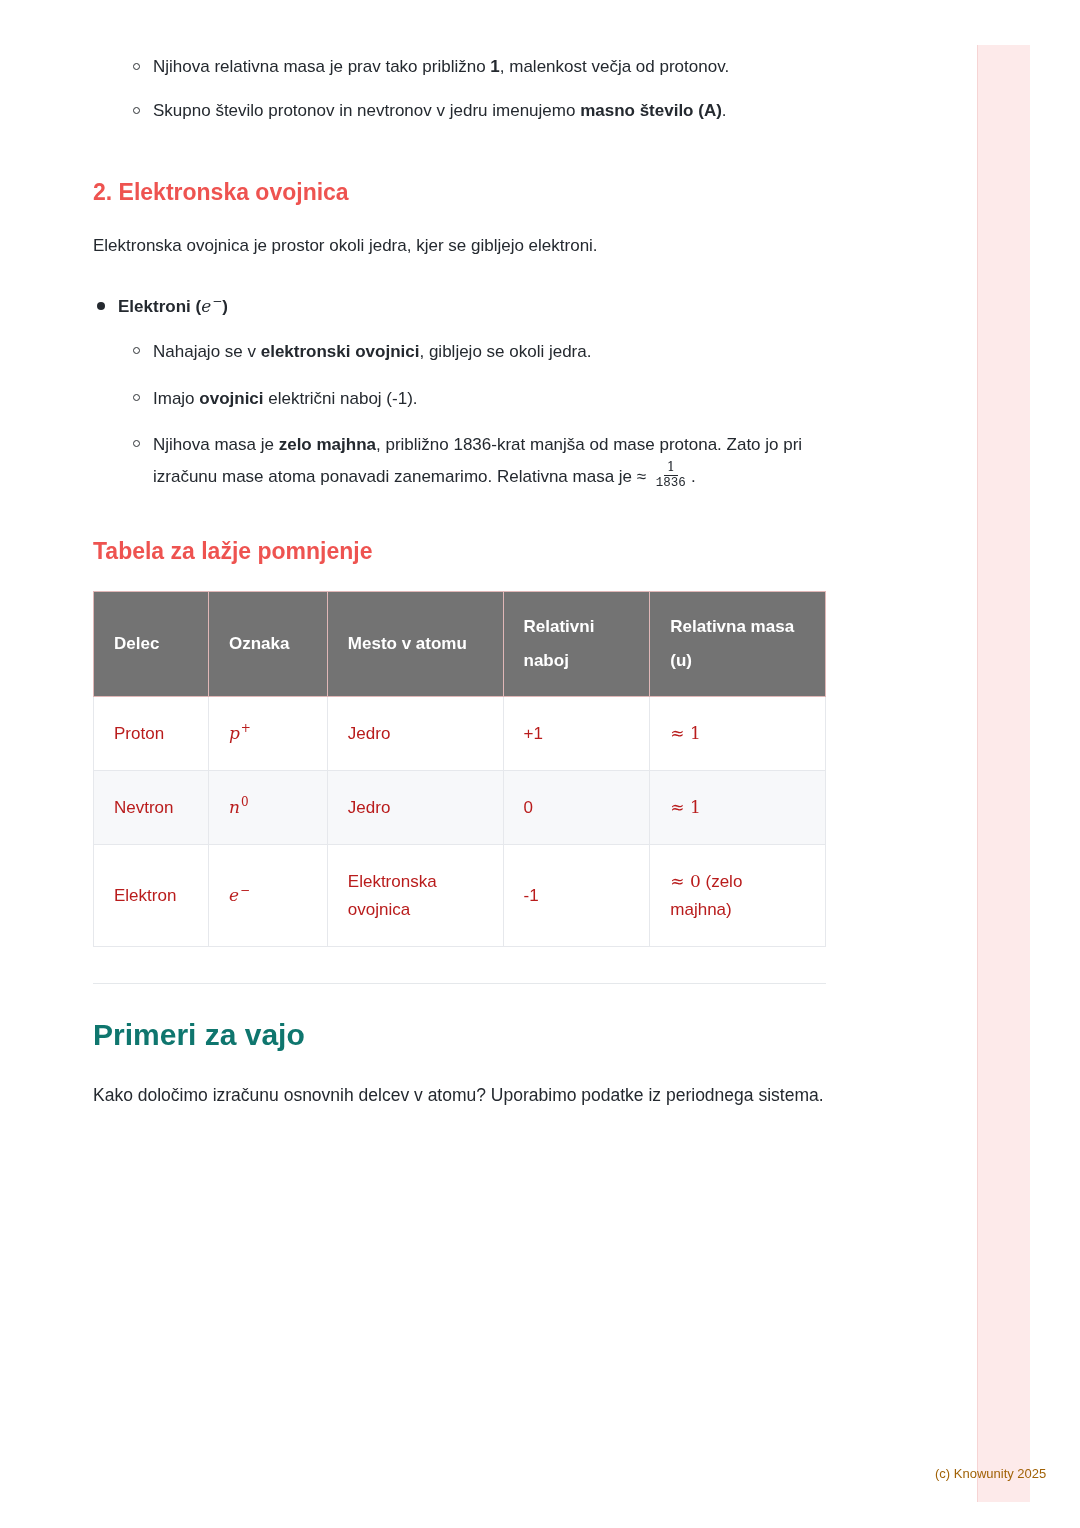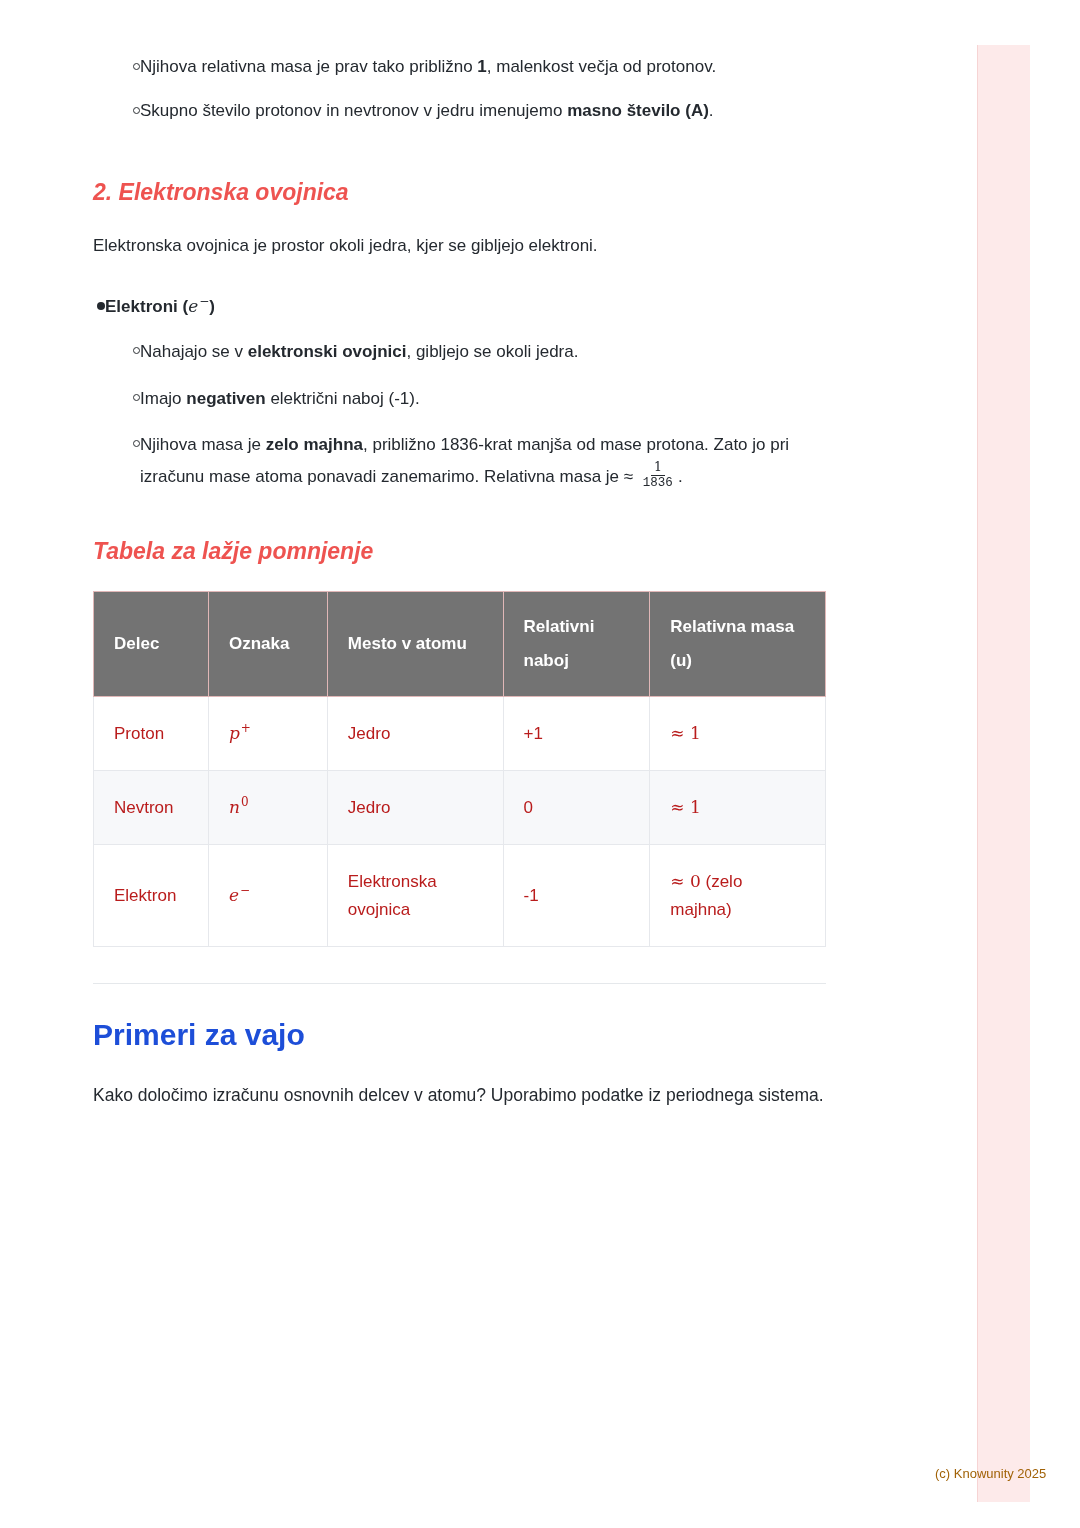--- a/index.html
+++ b/index.html
@@ -12,21 +12,21 @@
     position: relative;
     overflow: hidden;
   }
   .content {
     position: absolute;
     left: 93px; top: 0;
     width: 733px;
     padding-top: 52px;
   }
   
-  .bullet { display: flex; margin: 0 0 15px 0; font-size: 17px; line-height: 1.72; }
+  .bullet { display: flex; gap: 13px; margin: 0 0 15px 0; font-size: 17px; line-height: 1.72; }
   .bullet.l2 { padding-left: 40px; }
   .bullet.l1 { padding-left: 4px; margin-top: 30px; }
   .marker { flex: 0 0 auto; margin-top: 11px; }
   .ring { display:block; width: 7px; height: 7px; border: 1.5px solid #2f3337; border-radius: 50%; }
   .disc { display:block; width: 8px; height: 8px; background: #24292f; border-radius: 50%; }
   .btext { flex: 1 1 auto; }
   .sublist { margin-top: 14px; }
   .sublist .bullet { line-height: 1.85; }
   strong { font-weight: 700; }
   
@@ -38,26 +38,25 @@
     padding: 23px 30px 23px 30px;
     font-size: 17px;
     line-height: 2.0;
     text-align: justify;
   }
   
   h3.section-h {
     font-size: 23px; font-weight: 700;
     color: #ee5350;
     margin: 54px 0 0 0;
-    font-style: italic;
   }
   h3.table-h { margin-top: 46px; }
   h1.big-h {
     font-size: 30px; font-weight: 700;
-    color: #1d4ed8;
+    color: #0f766e;
     margin: 34px 0 0 0;
   }
   p.intro { margin: 26px 0 0 0; font-size: 17px; line-height: 1.7; }
   p.practice { margin: 26px 0 0 0; font-size: 17.5px; line-height: 2.05; text-align: justify; }
   
   .sym { font-family: "DejaVu Serif", serif; font-style: italic; font-weight: 500; }
   .sym sup { font-style: normal; font-size: 12px; margin-left: 1px; }
   .math { font-family: "DejaVu Serif", serif; }
   .frac {
     display: inline-flex; flex-direction: column; align-items: center;
@@ -138,21 +137,21 @@
     <div class="btext"><strong><span>Elektroni (</span><span class="sym"><span>e</span><sup>−</sup></span><span>)</span></strong></div>
   </div>
 
   <div class="sublist">
     <div class="bullet l2">
       <span class="marker ring"></span>
       <div class="btext"><span>Nahajajo se v </span><strong>elektronski ovojnici</strong><span>, gibljejo se okoli jedra.</span></div>
     </div>
     <div class="bullet l2">
       <span class="marker ring"></span>
-      <div class="btext"><span>Imajo </span><strong>negativen</strong><span> električni naboj (-1).</span></div>
+      <div class="btext"><span>Imajo </span><strong>ovojnici</strong><span> električni naboj (-1).</span></div>
     </div>
     <div class="bullet l2">
       <span class="marker ring"></span>
       <div class="btext"><span>Njihova masa je </span><strong>zelo majhna</strong><span>, približno 1836-krat manjša od mase protona. Zato jo pri izračunu mase atoma ponavadi zanemarimo. Relativna masa je ≈ </span><span class="frac">
             <span class="num">1</span>
             <span class="den">1836</span>
           </span><span>.</span></div>
     </div>
   </div>
 

